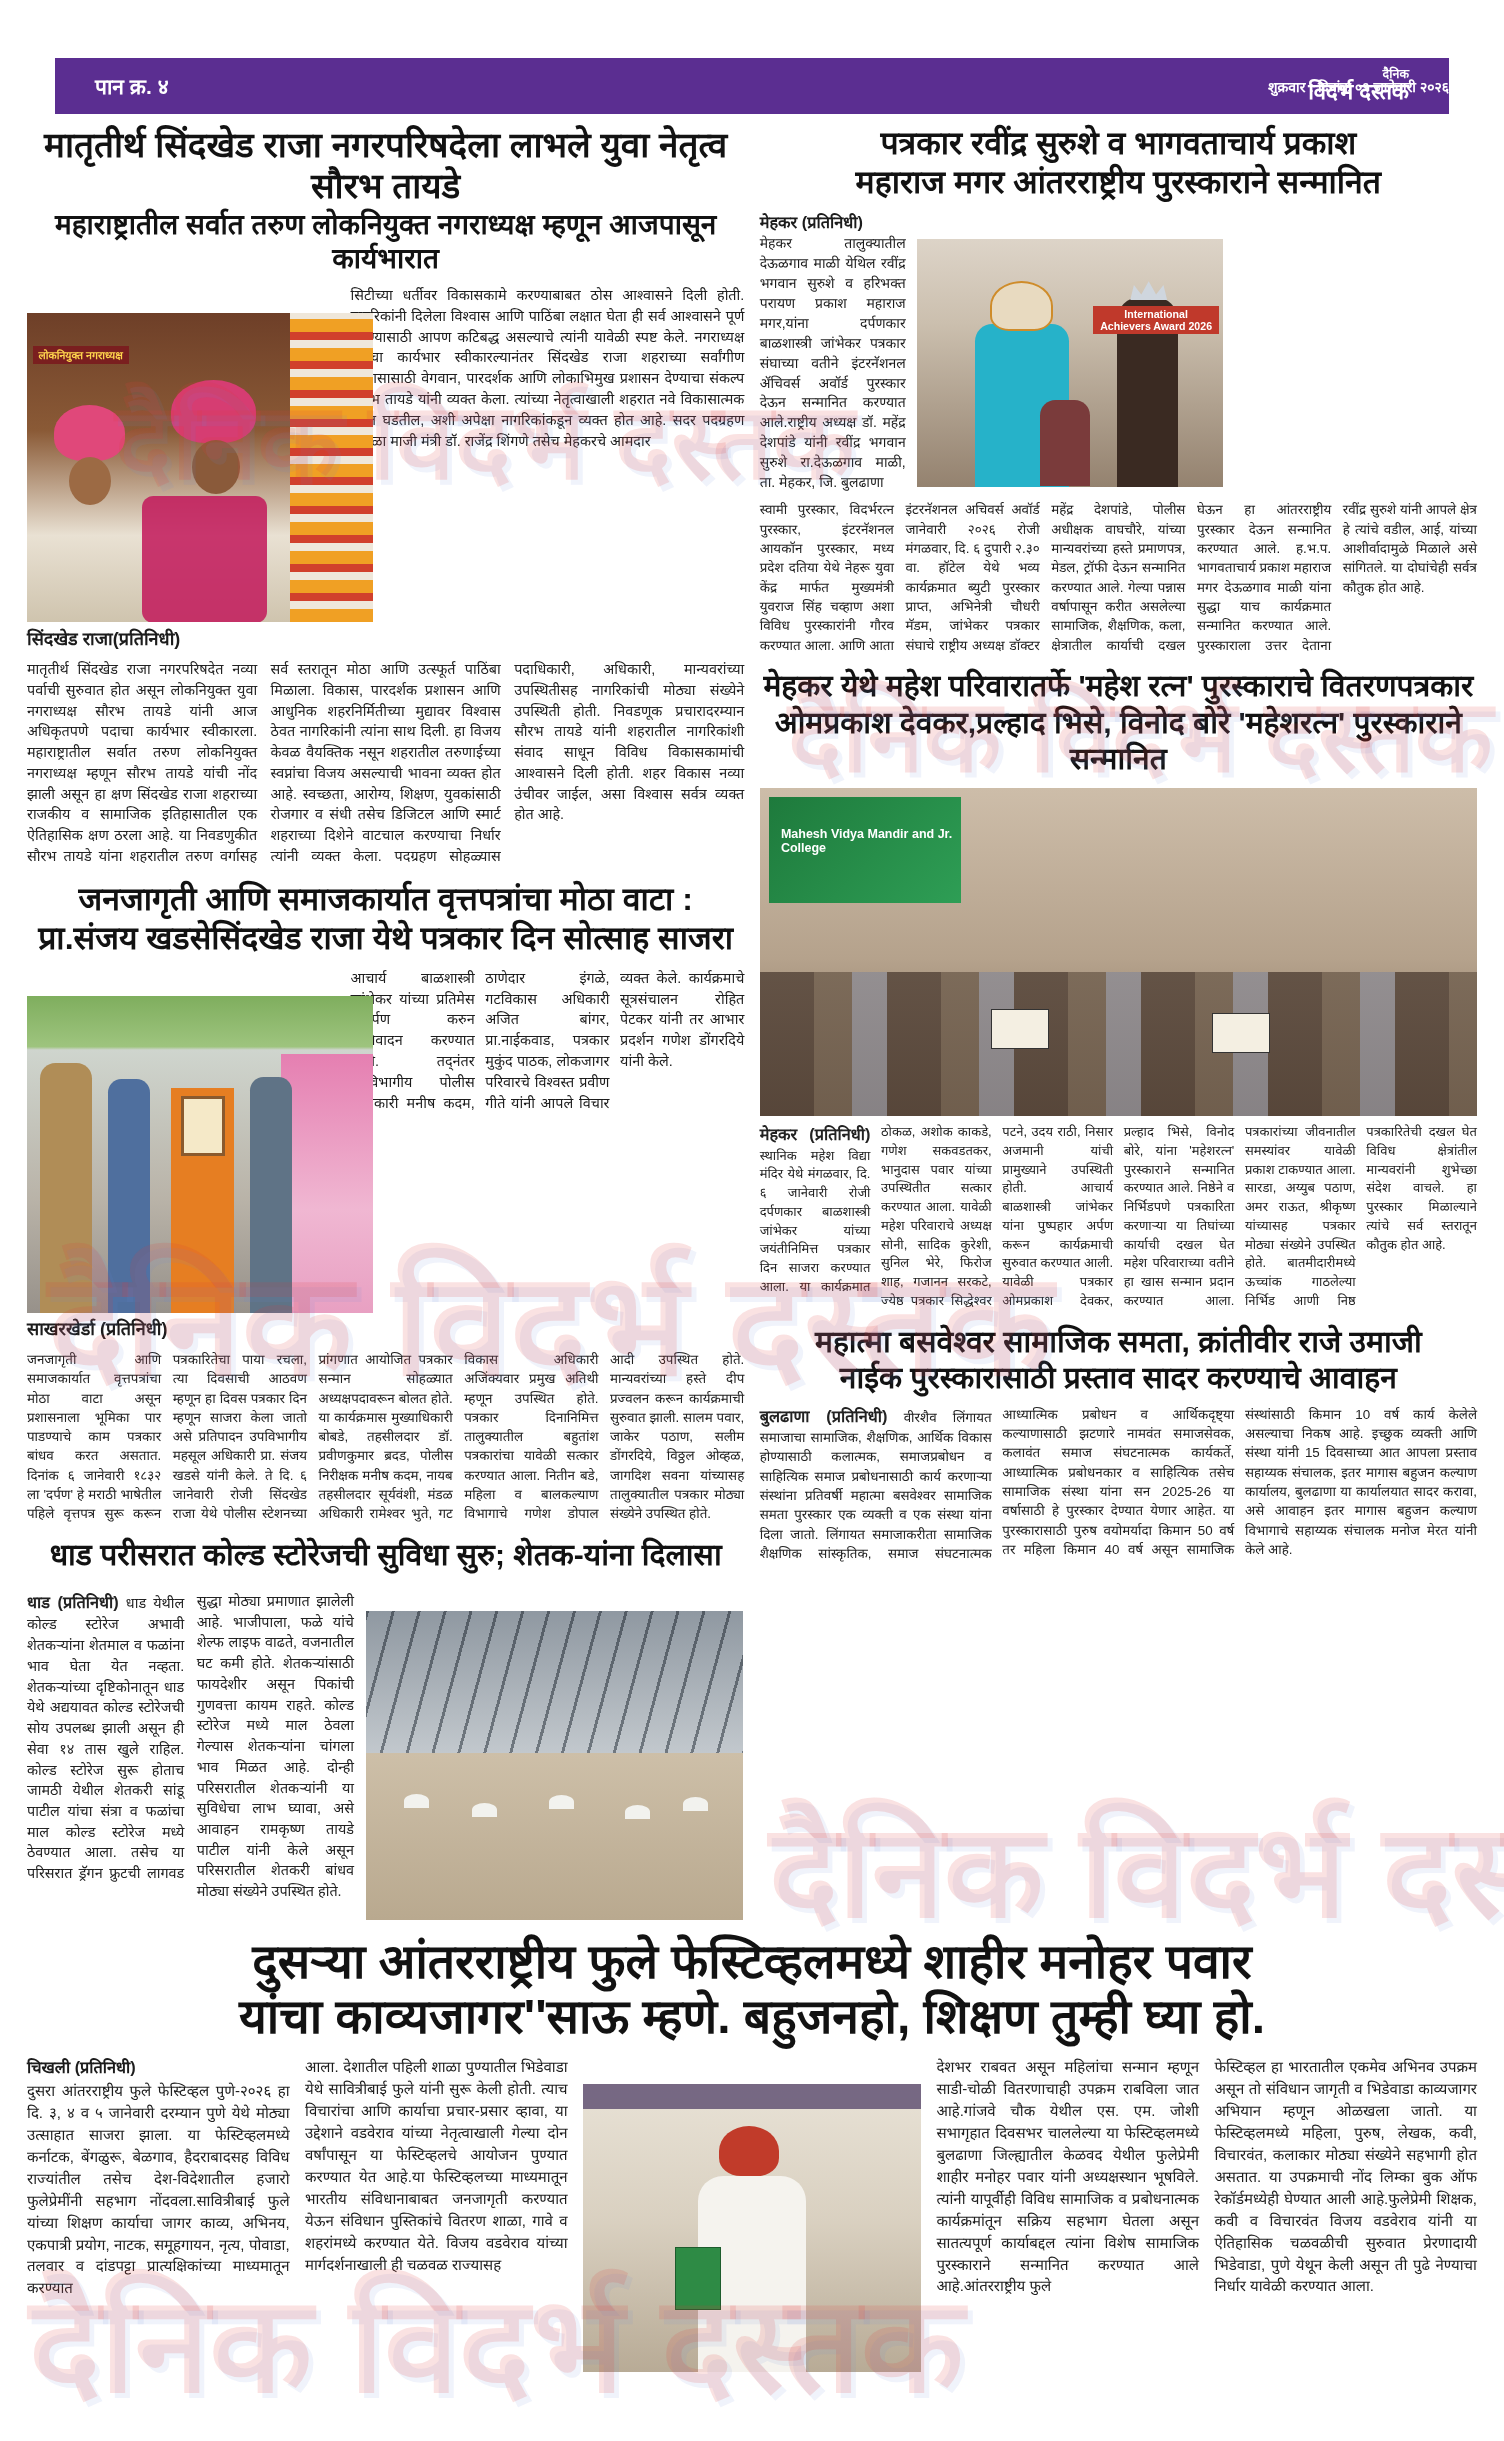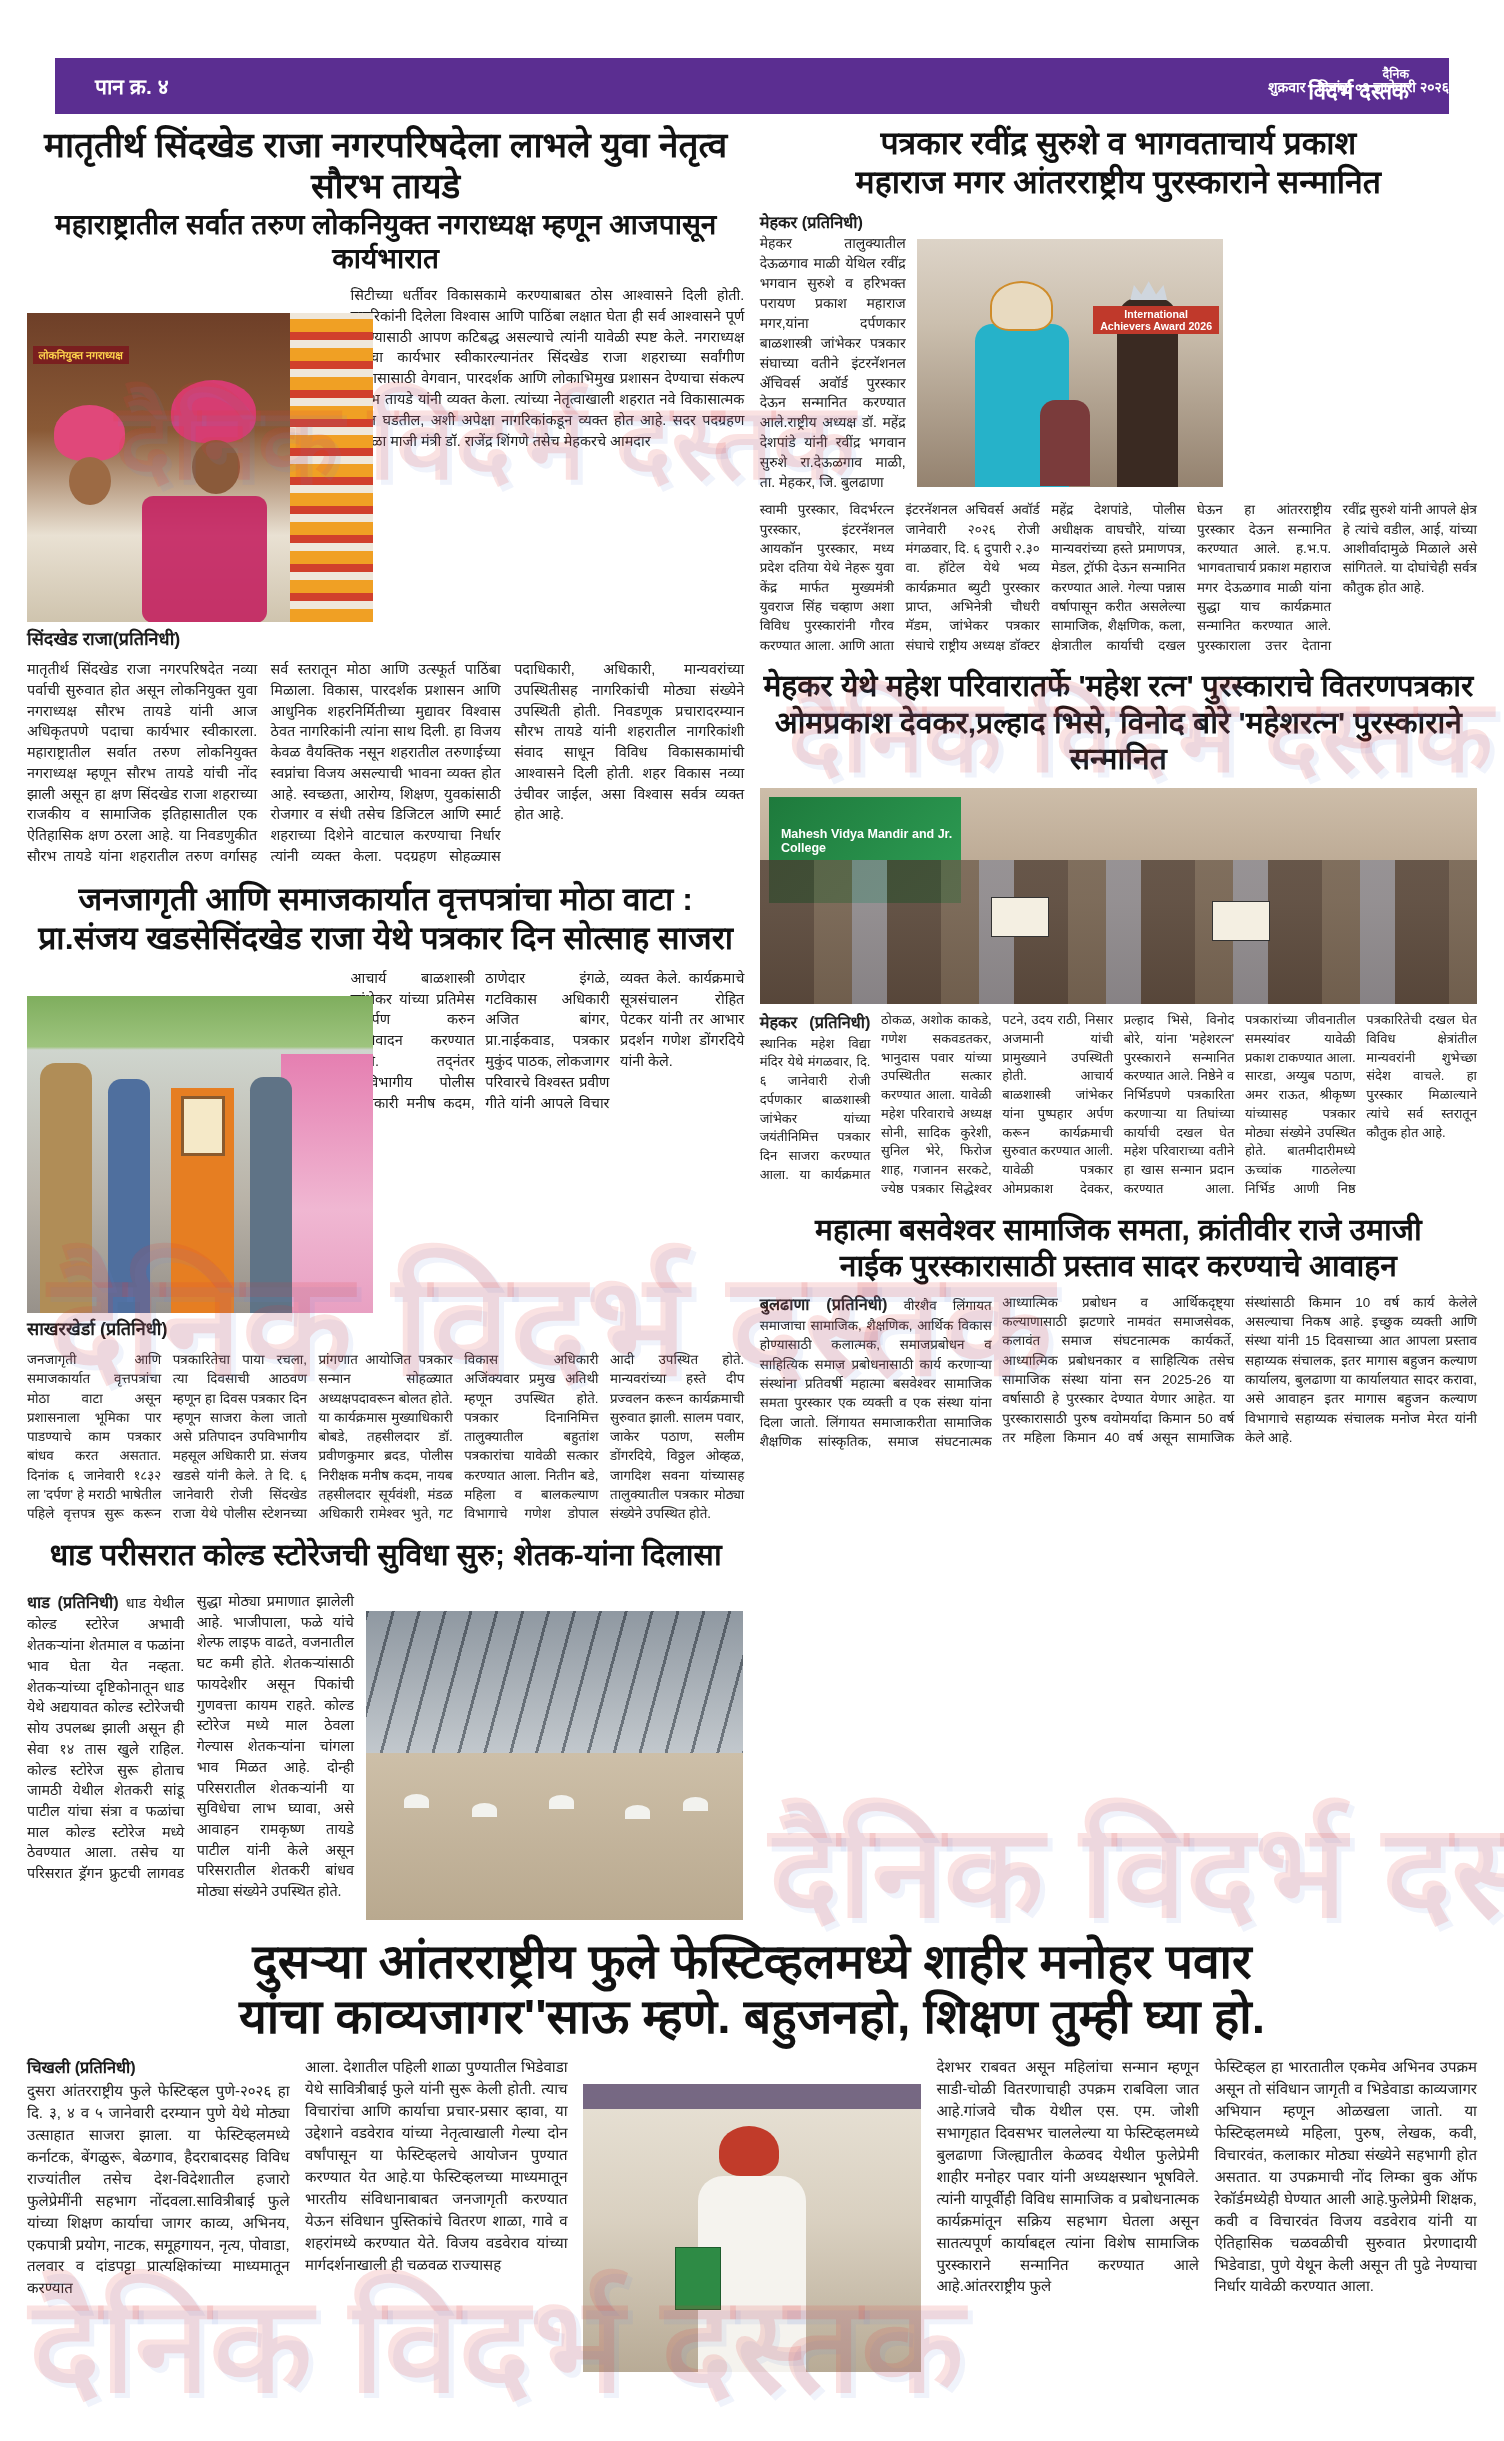--- a/index.html
+++ b/index.html
@@ -78,21 +78,21 @@
   .ph-a2 .crown{left:213px;top:42px;width:37px;height:19px;background:#cfd6de;clip-path:polygon(0 100%,10% 20%,30% 70%,50% 0,70% 70%,90% 20%,100% 100%);}
   .ph-a2 .girl{left:123px;top:161px;width:50px;height:86px;border-radius:15.4px 15.4px 0 0;background:#7a3b3b;}
   .ph-a2 .ph-banner{right:3.8px;top:67px;background:#c0392b;max-width:115px;white-space:normal;text-align:center;}
   .ph-a3{width:346px;height:317px;background:linear-gradient(180deg,#7fae5e 0%,#9ec47e 16%,#cfd5ce 17%,#b9b3a8 64%,#97918a 100%);}
   .ph-a3 .drape{right:0;top:58px;width:92px;height:259px;background:linear-gradient(180deg,#e57fb1,#f0b7d2 60%,#e8a0c2);}
   .ph-a3 .officer{left:13.4px;top:67px;width:52px;height:250px;border-radius:15.4px 15.4px 0 0;background:#b08d57;}
   .ph-a3 .table{left:144px;top:92px;width:63px;height:225px;background:#e67e22;}
   .ph-a3 .portrait{left:154px;top:100px;width:44px;height:60px;background:#f5e9c8;border:3.8px solid #8a5a2e;box-sizing:border-box;}
   .ph-a3 .fig1{left:81px;top:83px;width:42px;height:234px;border-radius:13.4px 13.4px 0 0;background:#4f6f9e;}
   .ph-a3 .fig2{left:223px;top:81px;width:42px;height:236px;border-radius:13.4px 13.4px 0 0;background:#5f7386;}
-  .ph-a4{width:100%;height:216px;background:linear-gradient(180deg,#cdbda9 0%,#b5a28c 52%,#7d6a56 100%);}
+  .ph-a4{width:100%;height:328px;background:linear-gradient(180deg,#cdbda9 0%,#b5a28c 52%,#7d6a56 100%);}
   .ph-a4 .banner-bg{left:9.6px;top:9.6px;width:192px;height:106px;background:linear-gradient(135deg,#1e7a3c,#2e9e55);}
   .ph-a4 .ph-banner{left:15.4px;top:38px;background:transparent;color:#fff;white-space:normal;max-width:173px;font-size:12.5px;text-align:left;}
   .ph-a4 .row-people{left:0;bottom:0;width:100%;height:144px;
     background:repeating-linear-gradient(90deg,#4a3a30 0 54px,#6b5a4a 54px 92px,#8a8a94 92px 127px);opacity:.75;}
   .ph-a4 .cert1{left:231px;bottom:67px;width:56px;height:38px;background:#f4efe2;border:1.9px solid #333;}
   .ph-a4 .cert2{left:452px;bottom:63px;width:56px;height:38px;background:#f4efe2;border:1.9px solid #333;}
   .ph-a5{width:377px;height:309px;}
   .ph-a5 .roof{left:0;top:0;width:100%;height:46%;
     background:linear-gradient(180deg,#8f98a1,#c2c8cd),repeating-linear-gradient(105deg,rgba(60,70,80,.55) 0 2.9px,transparent 2.9px 25px);
     background-blend-mode:multiply;}

